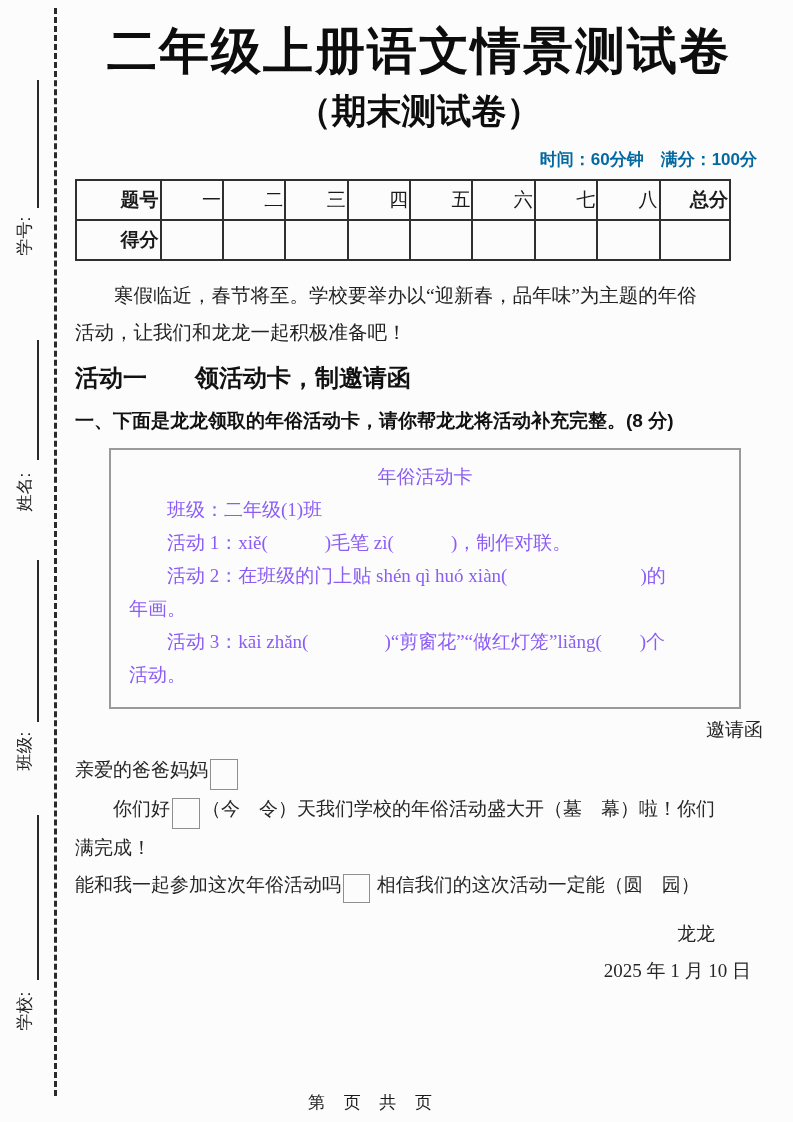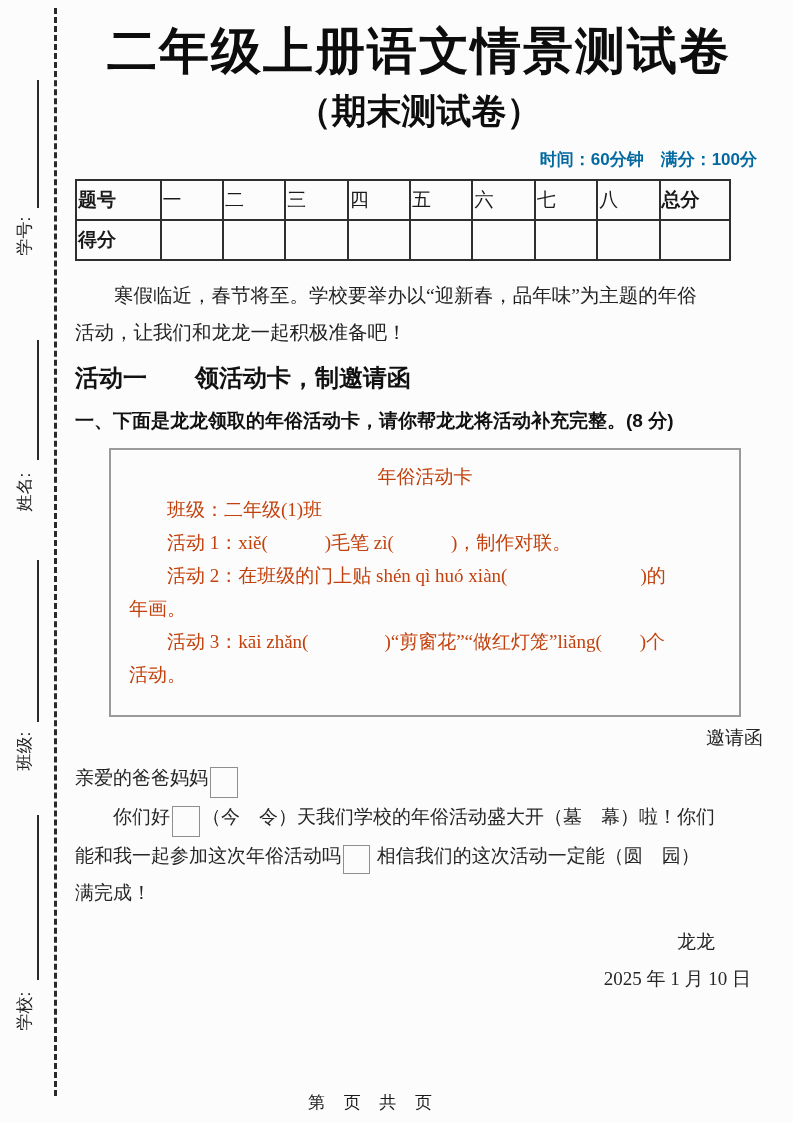--- a/index.html
+++ b/index.html
@@ -42,42 +42,42 @@
   .meta {
     text-align:right; font-size:17px; margin-top:14px;
     padding-right:6px; color:#0369a1; font-weight:bold;
   }
   
   table.score {
     border-collapse:collapse; margin-top:8px; width:656px;
     table-layout:fixed;
   }
   table.score td {
-    border:2px solid #2f2f2f; height:36px; text-align:left;
+    border:2px solid #2f2f2f; height:36px; text-align:right;
     font-size:19px; color:#1a1a1a;
     font-family:Liberation Sans, sans-serif;
   }
   table.score td.lbl { font-weight:bold; }
   
   .intro { margin-top:16px; font-size:19.5px; line-height:37px; color:#222; }
   .indent { padding-left:2em; }
   .sec-heading {
     text-align:left; font-size:24px; font-weight:bold; color:#111;
     margin-top:12px; line-height:30px;
   }
   .question {
     font-size:19px; font-weight:bold; color:#111; line-height:35px;
   }
   .q1 { margin-top:10px; }
   .q2 { margin-top:16px; }
   
   .card {
     margin-top:10px; margin-left:34px; width:592px;
-    border:2px solid #9a9a9a; padding:10px 18px 24px 18px;
-    font-size:19px; line-height:33px; color:#c2410c;
+    border:2px solid #9a9a9a; padding:10px 18px 16px 18px;
+    font-size:19px; line-height:33px; color:#8b5cf6;
   }
   .card-title { text-align:center; }
   
   .letter { margin-top:8px; font-size:19px; line-height:37px; color:#262626; }
   .letter-title { text-align:right; margin-top:8px; font-size:19px; color:#262626; }
   .ansbox {
     display:inline-block; width:26px; height:29px;
     border:1.8px solid #8f8f8f; background:transparent;
     vertical-align:-14px; margin:0 2px;
   }
@@ -174,22 +174,22 @@
       <div class="indent">活动 3：kāi zhǎn(　　　　)“剪窗花”“做红灯笼”liǎng(　　)个</div>
       <div>活动。</div>
     </div>
 
 
     <div class="letter-title">邀请函</div>
 
     <div class="letter">
       <div><span>亲爱的爸爸妈妈</span><span class="ansbox"></span></div>
       <div><span class="indent">你们好</span><span class="ansbox"></span><span>（今　令）天我们学校的年俗活动盛大开（墓　幕）啦！你们</span></div>
+      <div>满完成！</div>
       <div><span>能和我一起参加这次年俗活动吗</span><span class="ansbox small"></span> <span>相信我们的这次活动一定能（圆　园）</span></div>
-      <div>满完成！</div>
       <div class="sig">龙龙</div>
       <div class="date">2025 年 1 月 10 日</div>
     </div>
 
   </div>
 
   <div class="footer">第 页 共 页</div>
 
 </div>
 

